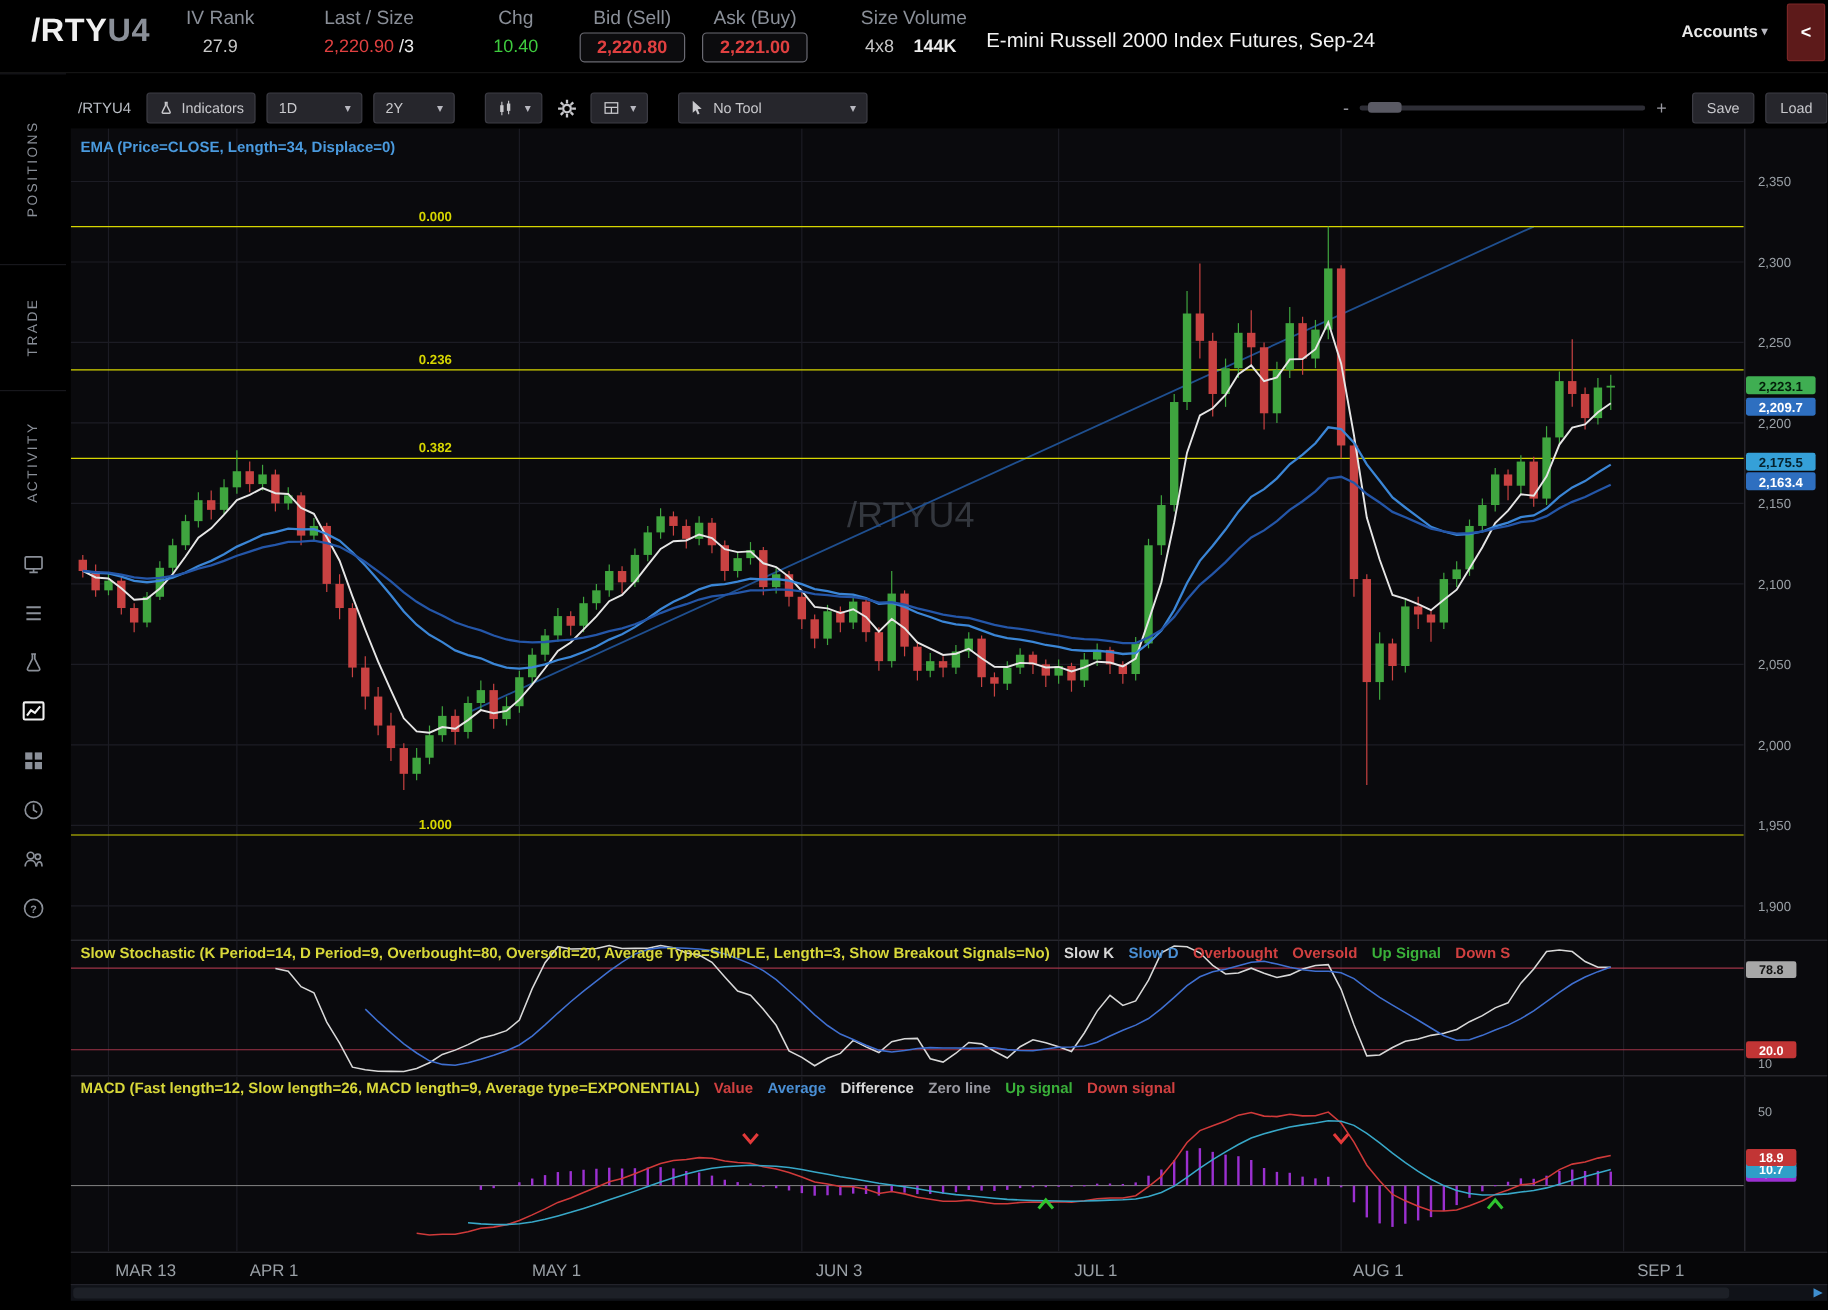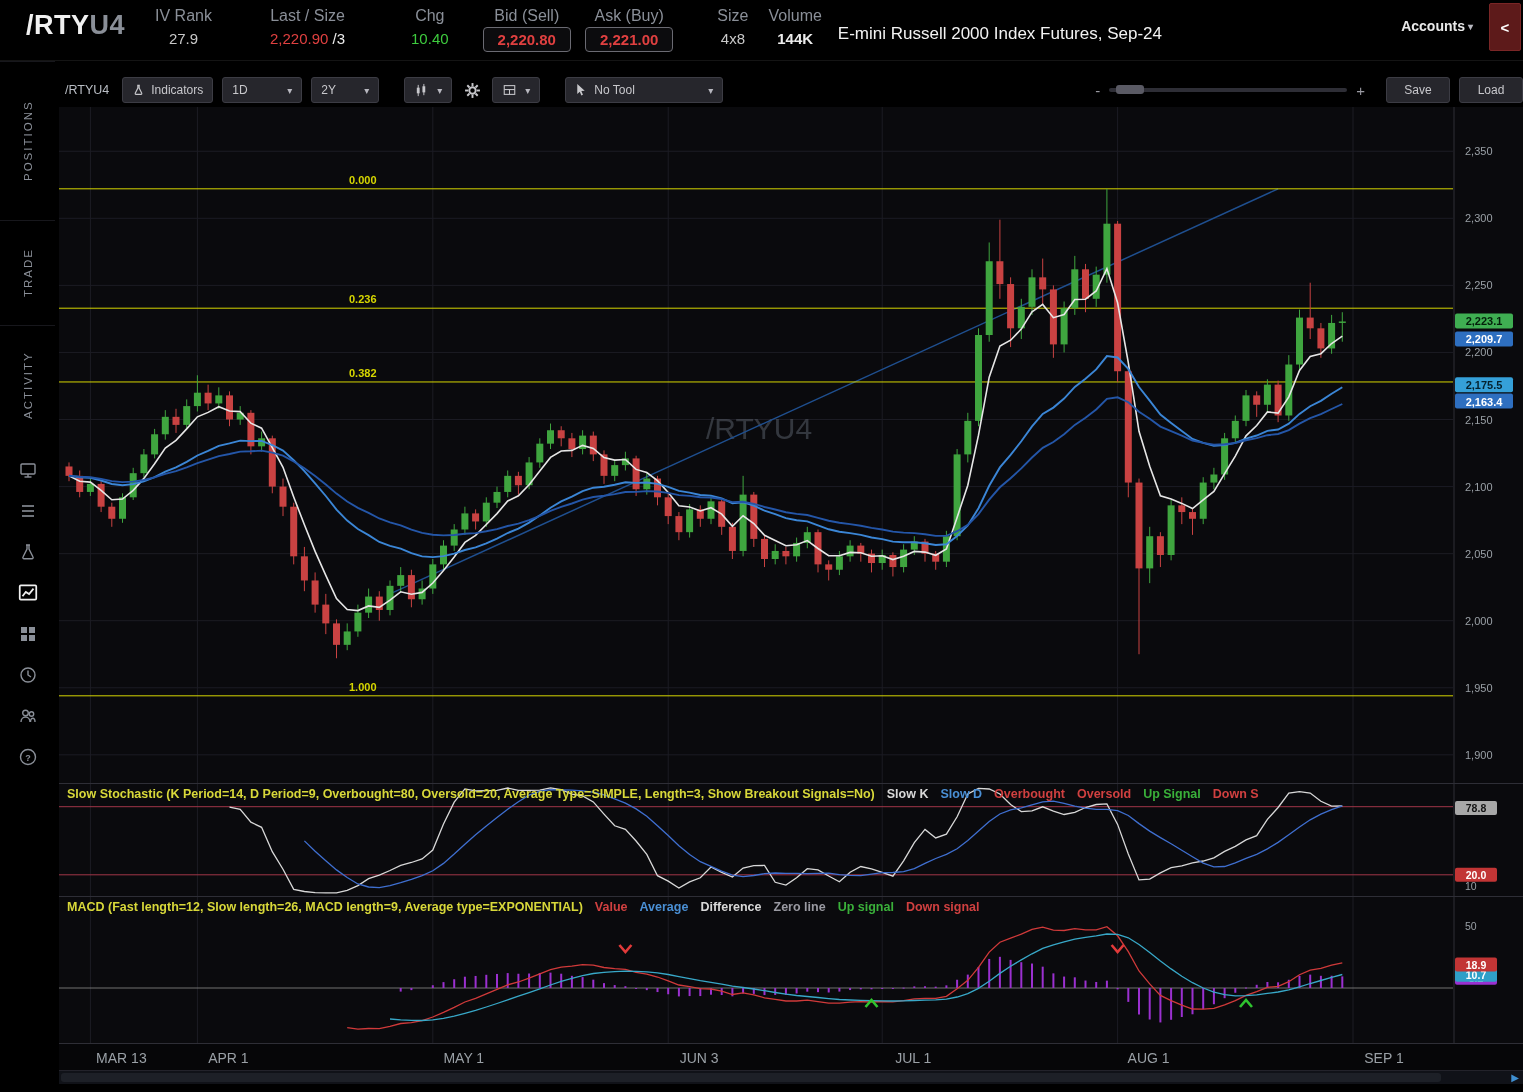--- a/index.html
+++ b/index.html
@@ -30,21 +30,21 @@
   .chart-col{width:1468px;padding-left:4px;box-sizing:border-box;}
   
   .toolbar{margin-top:12px;height:34px;display:flex;align-items:center;gap:9px;font-size:12px;}
   .tb-sym{color:#b9bdc4;font-size:12.5px;margin:0 4px 0 6px;}
   .tbtn{background:#26262c;border:1px solid #3c3c44;border-radius:3px;height:26px;box-sizing:border-box;
     display:flex;align-items:center;padding:0 9px;color:#c8c8cc;gap:6px;cursor:pointer;white-space:nowrap;}
   .tbtn .caret{margin-left:2px;}
   .zoomwrap{display:flex;align-items:center;gap:9px;margin-left:auto;margin-right:12px;color:#9a9aa2;font-size:15px;}
   .ztrack{width:238px;height:4px;background:#2e2e36;border-radius:2px;position:relative;cursor:pointer;}
   .zhandle{position:absolute;left:7px;top:-3px;width:28px;height:9px;background:#5a5a64;border-radius:3px;cursor:pointer;}
-  .savebtn{width:64px;justify-content:center;}
+  .savebtn{width:52px;justify-content:center;}
   
   .panel{position:relative;background:#0a0a0d;}
   .panel + .panel{border-top:1px solid #2e2e36;}
   svg{display:block;}
   .legend{position:absolute;top:3px;left:8px;font-size:12.5px;font-weight:bold;white-space:nowrap;
     max-width:1400px;overflow:hidden;pointer-events:none;}
   .legend .row{line-height:27px;height:27px;}
   .time-axis{position:relative;height:26px;border-top:1px solid #2e2e36;background:#060608;}
   .time-axis span{position:absolute;top:6px;transform:translateX(-50%);color:#9aa0a6;font-size:14px;white-space:nowrap;margin-left:31px;}
   .scrollbar{position:relative;height:13px;background:#101218;border-top:1px solid #23232b;}
@@ -76,21 +76,21 @@
     <span class="pricebox">2,220.80</span>
   </div>
   <div class="hfield" style="margin-left:14px">
     <span class="hlabel">Ask (Buy)</span>
     <span class="pricebox">2,221.00</span>
   </div>
   <div class="hfield" style="margin-left:44px">
     <span class="hlabel">Size</span>
     <span class="hvalue">4x8</span>
   </div>
-  <div class="hfield" style="margin-left:20px">
+  <div class="hfield" style="margin-left:4px">
     <span class="hlabel">Volume</span>
     <span class="hvalue white" style="font-weight:bold">144K</span>
   </div>
   <div class="desc">E-mini Russell 2000 Index Futures, Sep-24</div>
   <div class="accounts">
     <span>Accounts</span>
     <span class="caret">▾</span>
   </div>
   <div class="collapse-btn">&lt;</div>
 </div>
@@ -537,20 +537,21 @@
           <rect x="1396" y="206.46904761904776" width="58" height="15" rx="2" fill="#3fae52"></rect>
           <text x="1425" y="218.46904761904776" fill="#04200b" font-size="11" font-weight="bold" text-anchor="middle">2,223.1</text>
           <rect x="1396" y="224.44206349206374" width="58" height="15" rx="2" fill="#2e6fc0"></rect>
           <text x="1425" y="236.44206349206374" fill="#ffffff" font-size="11" font-weight="bold" text-anchor="middle">2,209.7</text>
           <rect x="1396" y="270.31349206349205" width="58" height="15" rx="2" fill="#35a0d8"></rect>
           <text x="1425" y="282.31349206349205" fill="#05222e" font-size="11" font-weight="bold" text-anchor="middle">2,175.5</text>
           <rect x="1396" y="286.54285714285703" width="58" height="15" rx="2" fill="#2e6fc0"></rect>
           <text x="1425" y="298.54285714285703" fill="#ffffff" font-size="11" font-weight="bold" text-anchor="middle">2,163.4</text>
         </svg>
       <div class="legend" id="main-legend">
+          <div class="row" style="color: rgb(74, 154, 222);">EMA (Price=CLOSE, Length=34, Displace=0)</div>
         </div>
     </div>
 
     <div class="panel">
       <svg id="stoch-svg" width="1460" height="112">
           <line x1="31.4" y1="0" x2="31.4" y2="112" stroke="#1c1c24"></line>
           <line x1="138.39999999999998" y1="0" x2="138.39999999999998" y2="112" stroke="#1c1c24"></line>
           <line x1="373.79999999999995" y1="0" x2="373.79999999999995" y2="112" stroke="#1c1c24"></line>
           <line x1="609.1999999999999" y1="0" x2="609.1999999999999" y2="112" stroke="#1c1c24"></line>
           <line x1="823.1999999999999" y1="0" x2="823.1999999999999" y2="112" stroke="#1c1c24"></line>

